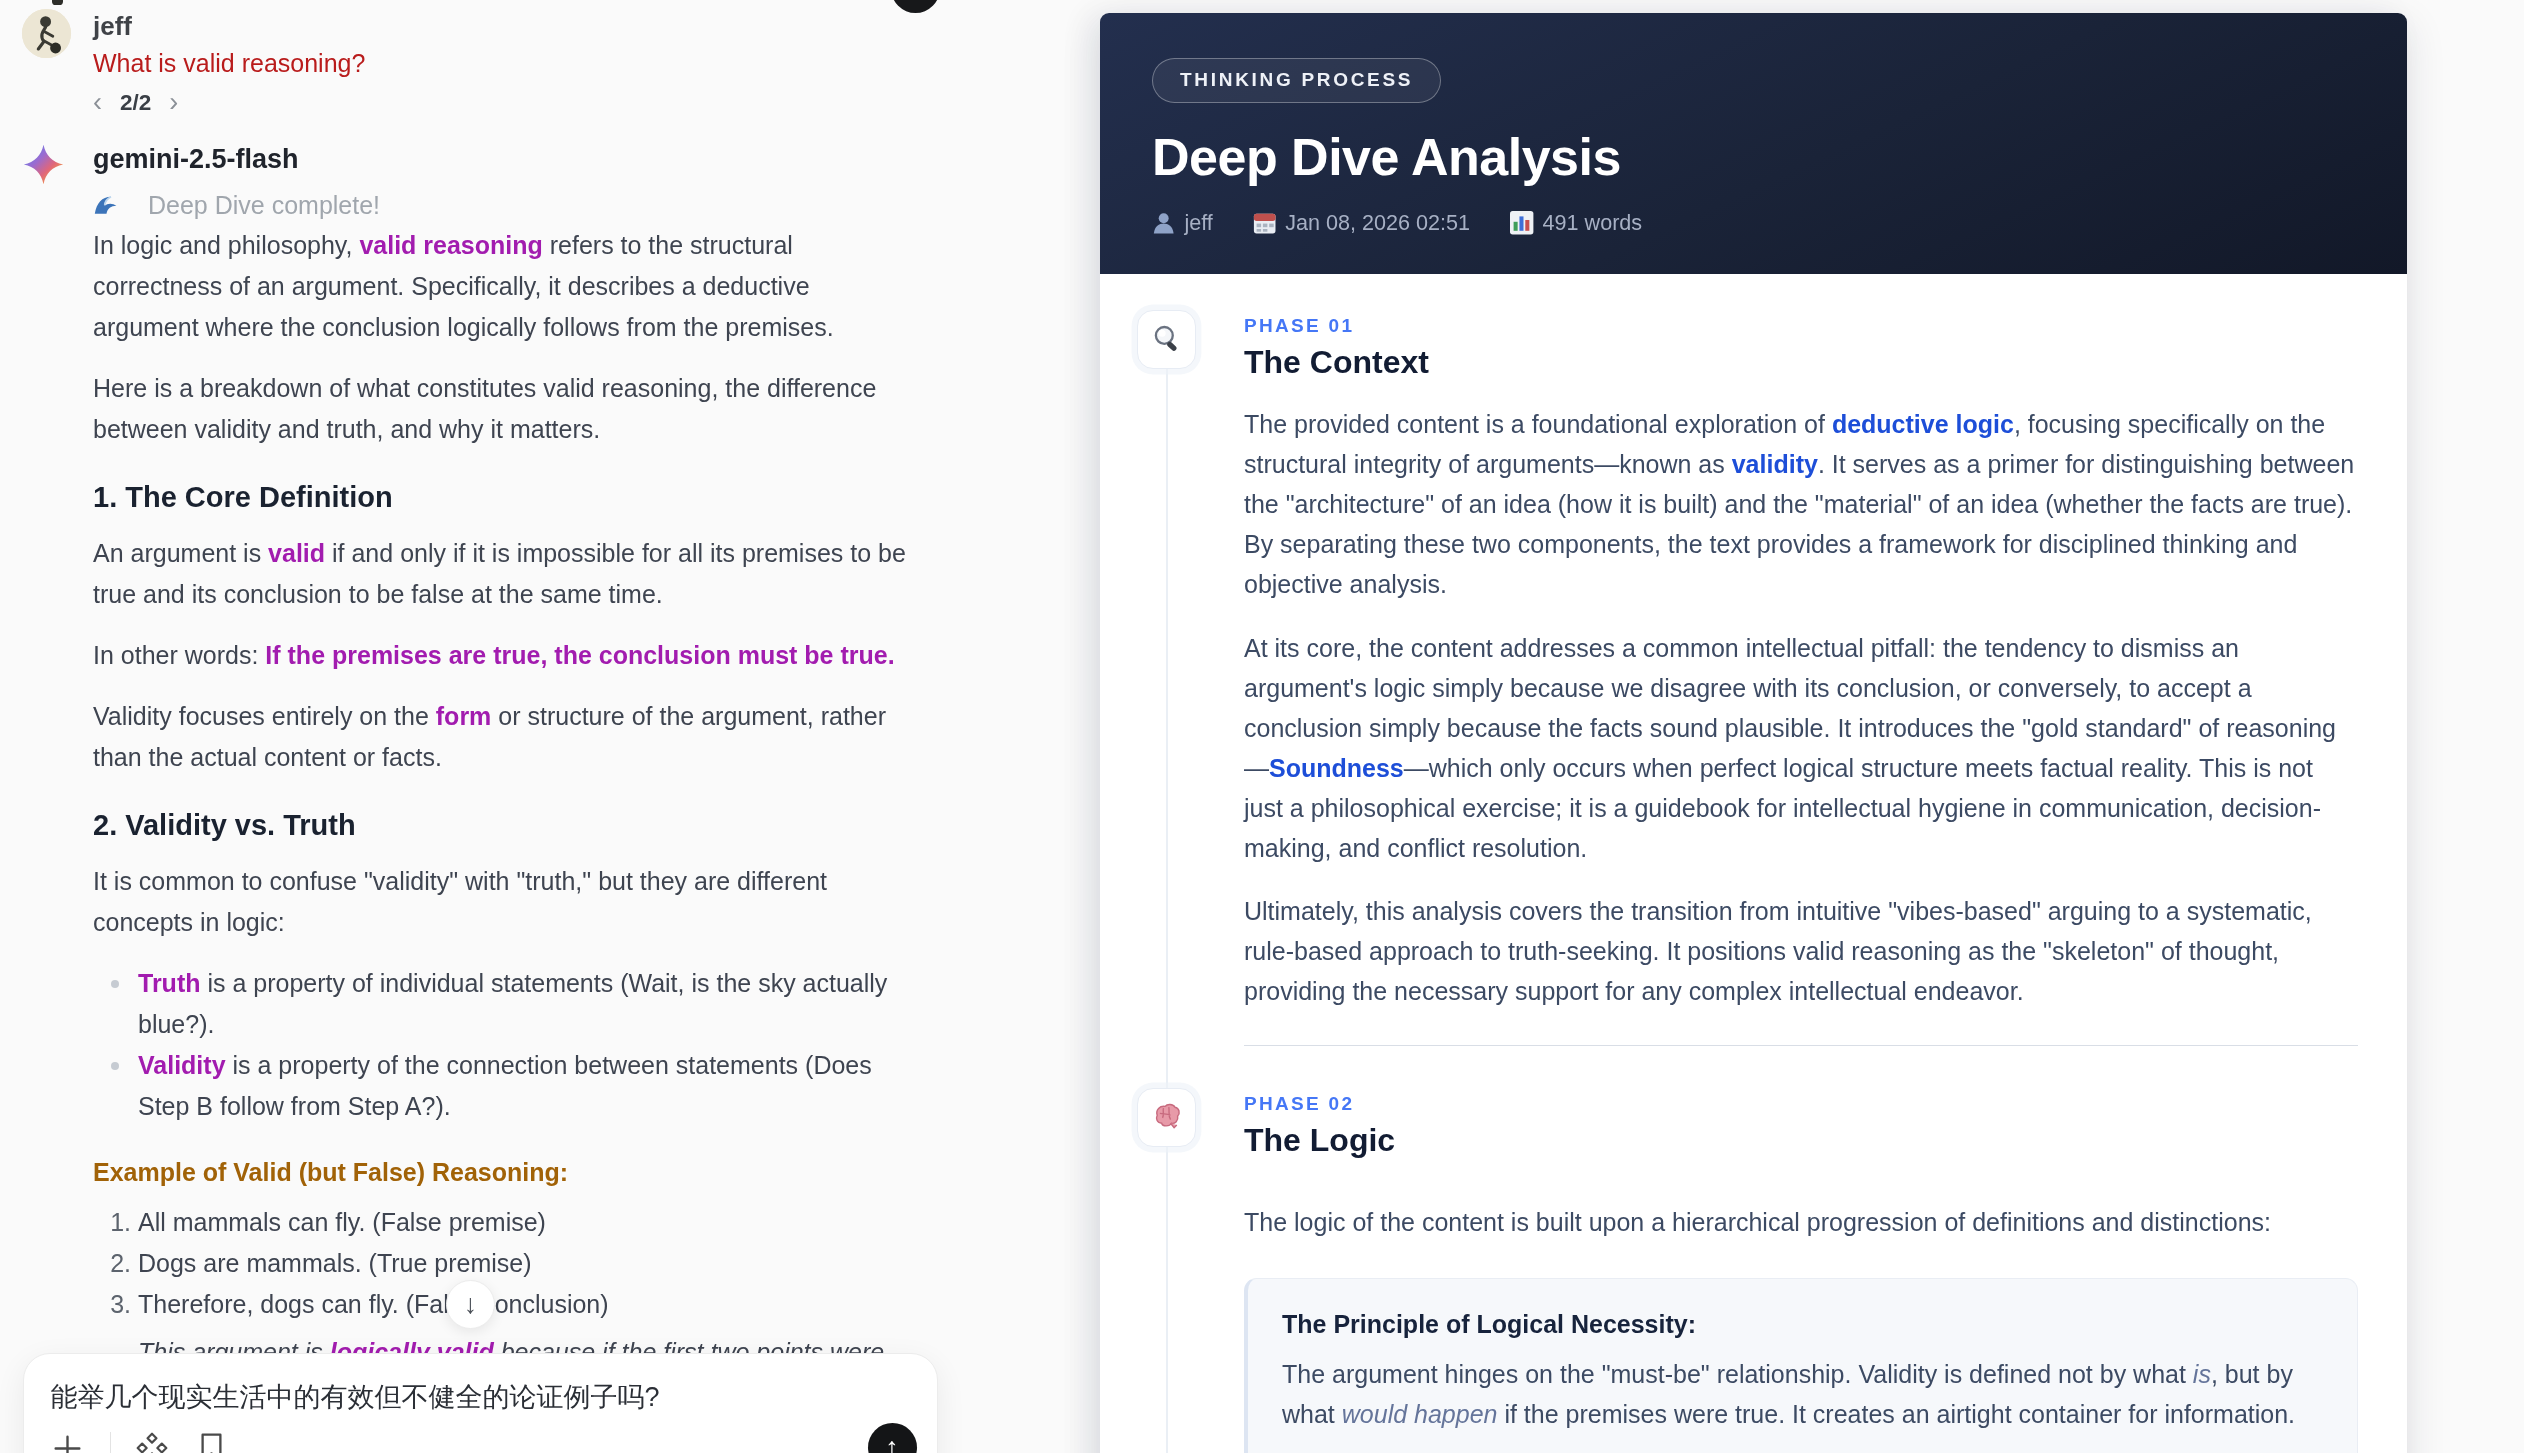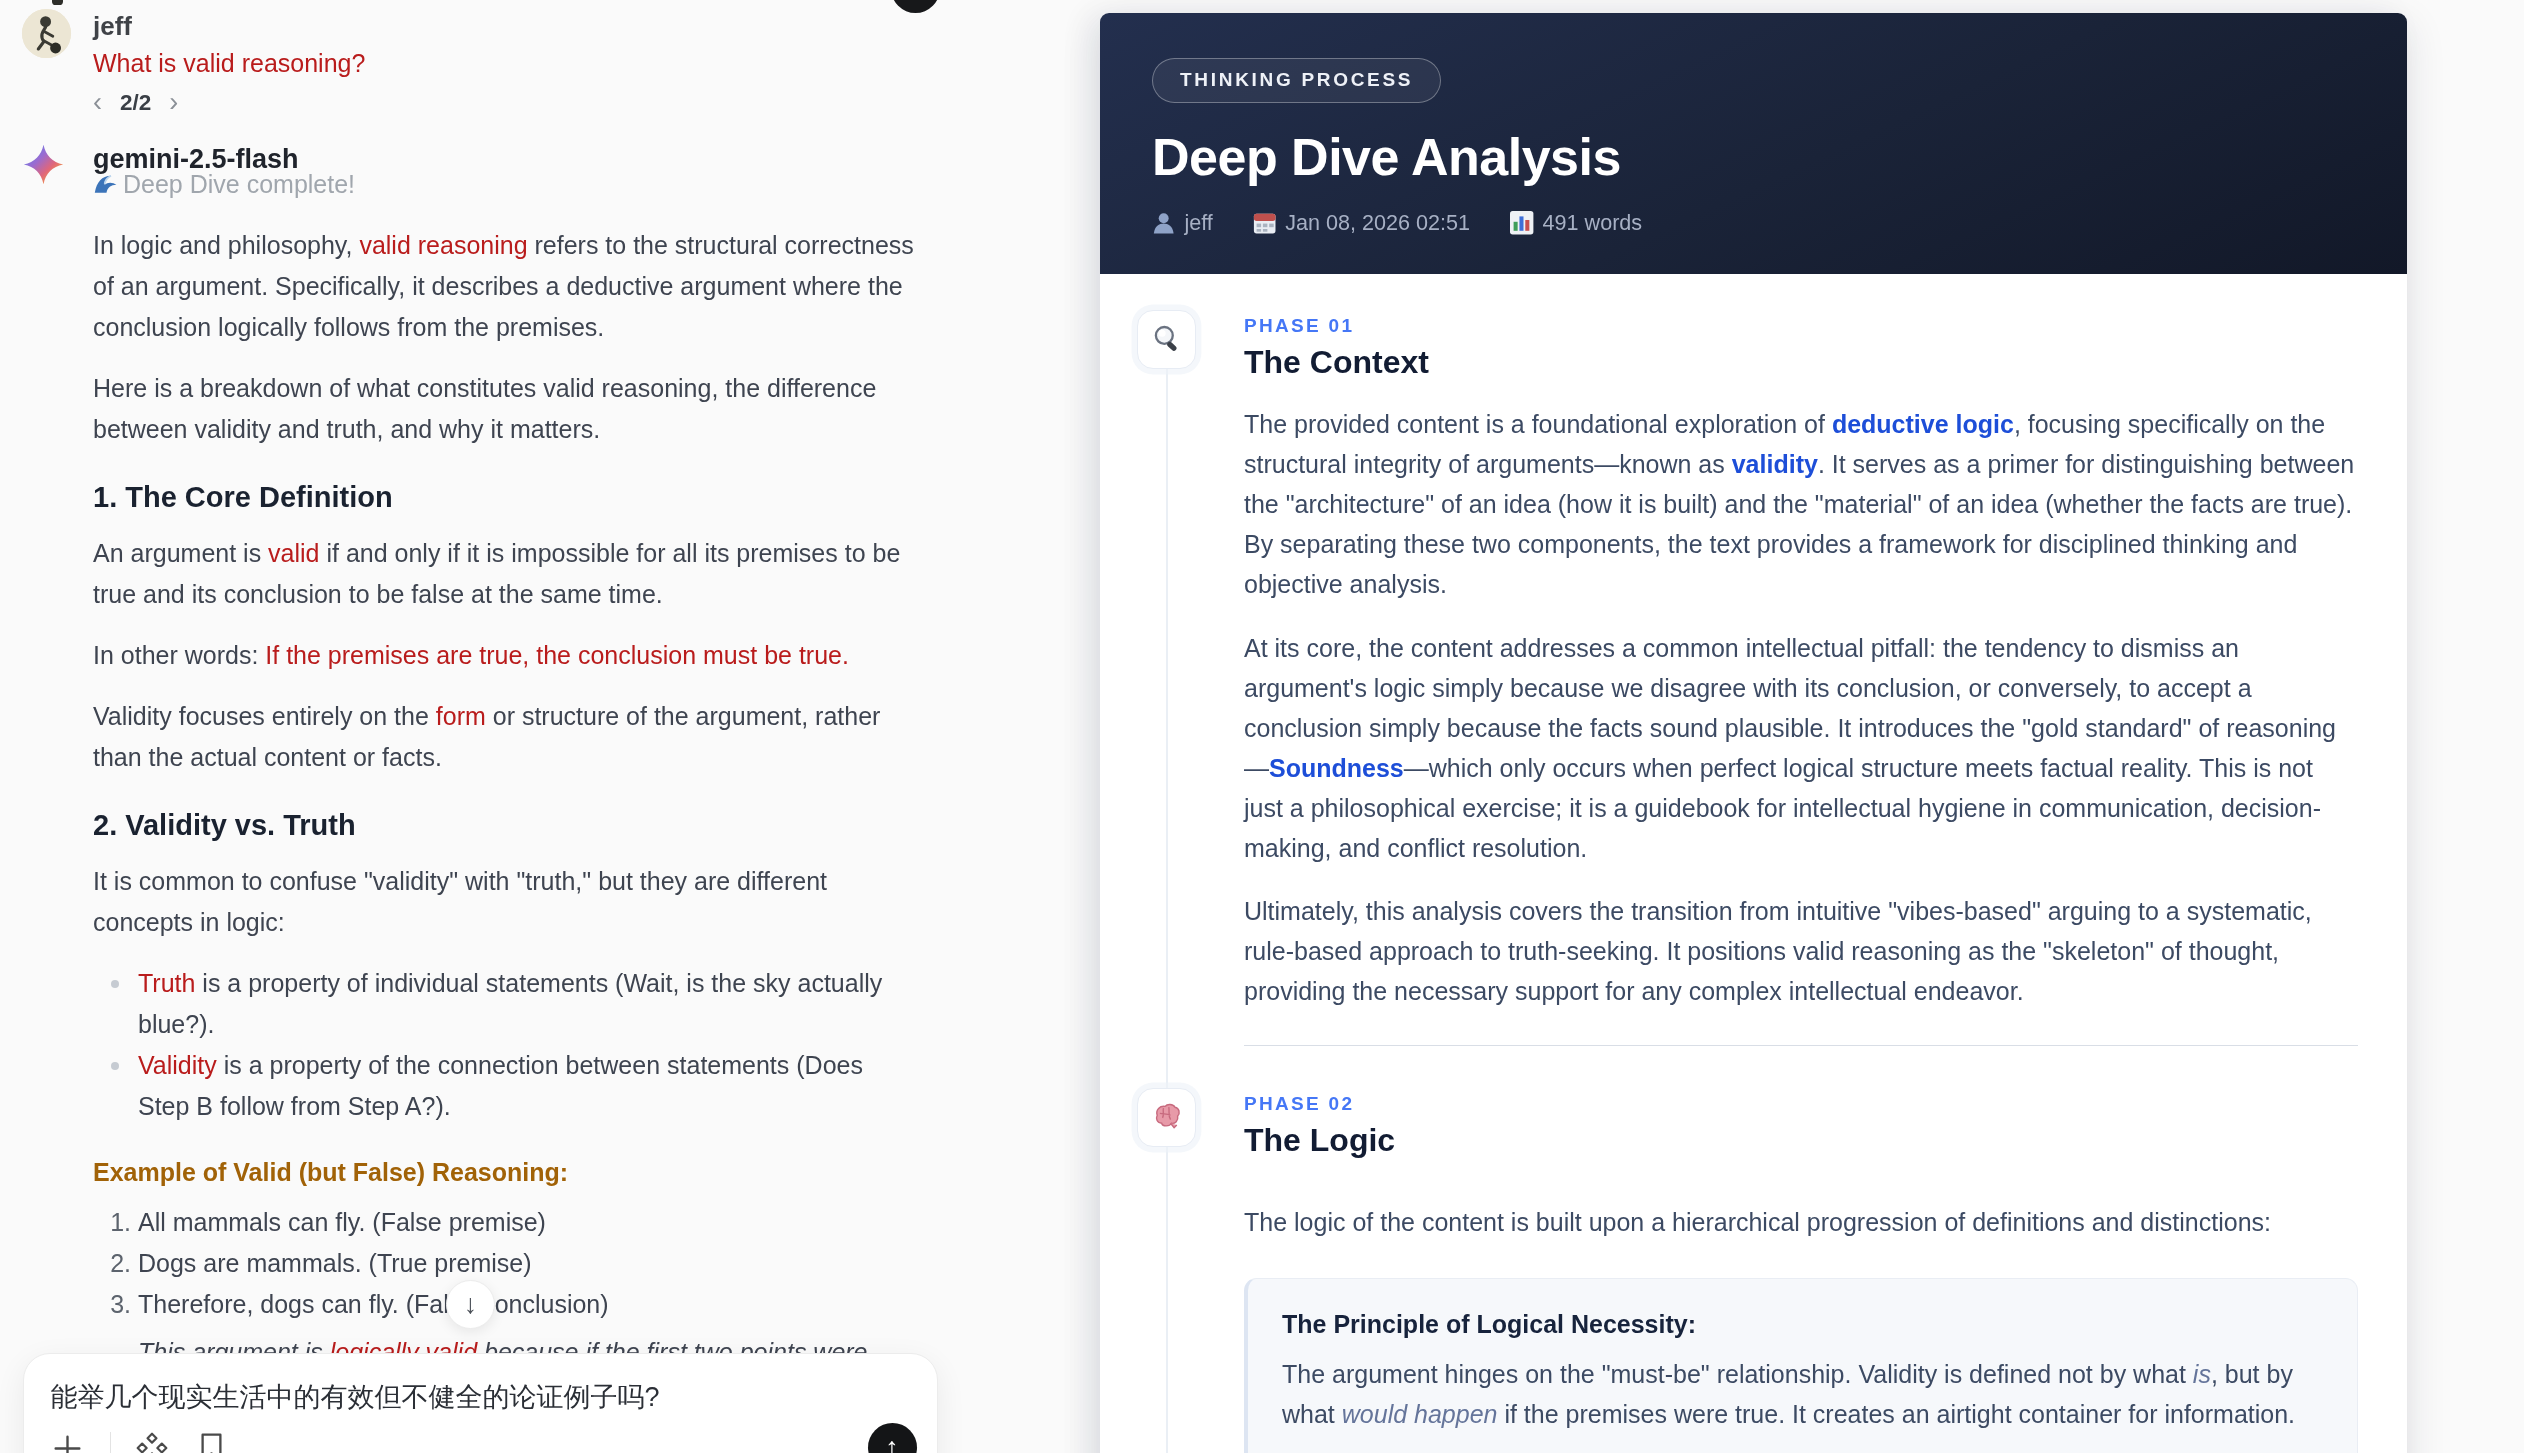--- a/index.html
+++ b/index.html
@@ -13,28 +13,28 @@
     border-radius:50%; background:#ece6d4; overflow:hidden; }
   .user-name { position:absolute; left:93px; top:10.8px; font-size:26px; font-weight:700; color:#3f4247; }
   .user-msg  { position:absolute; left:93px; top:49px; font-size:25px; color:#b91c1c; }
   .pager { position:absolute; left:93px; top:90px; display:flex; align-items:center; gap:18px;
     font-size:23.4px; color:#8b9097; }
   .pager .num { font-weight:700; color:#3a3f46; font-size:22.5px; }
   .pager .arr { font-size:27px; line-height:23.4px; cursor:pointer; }
 
   .gem-icon { position:absolute; left:23.4px; top:144px; width:41px; height:41px; }
   .model-name { position:absolute; left:93px; top:144px; font-size:27px; font-weight:700; color:#20242c; }
-  .status-line { position:absolute; left:93px; top:170px; font-size:25px; color:#a0a6ad;
-    display:flex; align-items:center; gap:3px;text-align:center; }
+  .status-line { position:absolute; left:93px; top:191px; font-size:25px; color:#a0a6ad;
+    display:flex; align-items:center; gap:28px;text-align:center; }
 
   .md { position:absolute; left:93px; top:225px; width:824px;
     font-size:25px; line-height:41px; color:#3e4450; }
   .md p { margin-bottom:20px; }
   .md h3 { font-size:29px; line-height:36px; color:#1a2230; margin:29px 0 18px; font-weight:700; }
-  .md .b { font-weight:400; color:#b91c1c; }
+  .md .b { font-weight:700; color:#a21caf; }
   .md .i { font-style:italic; }
   .md ul { list-style:none; margin:0 0 7.2px; padding-left:45px; }
   .md ul li { position:relative; }
   .md ul li::before { content:""; position:absolute; left:-27px; top:17px;
     width:8px; height:8px; border-radius:50%; background:#c6cbd2; }
   .md .ex-head { font-weight:700; color:#a16207; margin:25px 0 9px; }
   .md ol { padding-left:45px; margin:0; color:#3e4450; }
   .md ol li::marker { color:#5c636d; }
   .md .ex-note { margin:7.2px 0 0 0; padding-left:45px; font-style:italic; }
 

